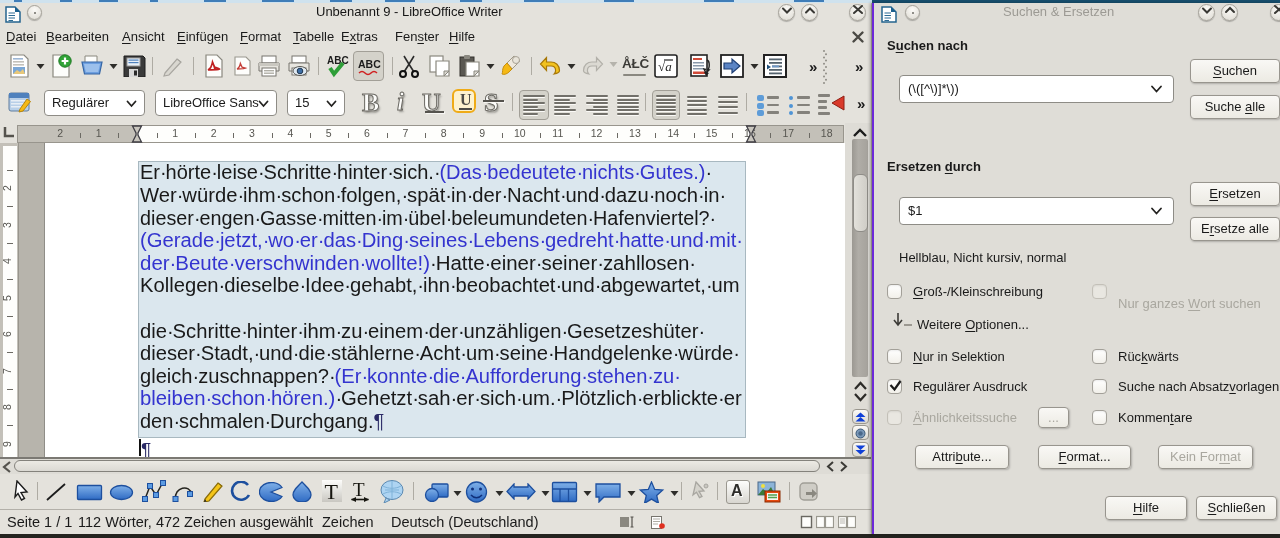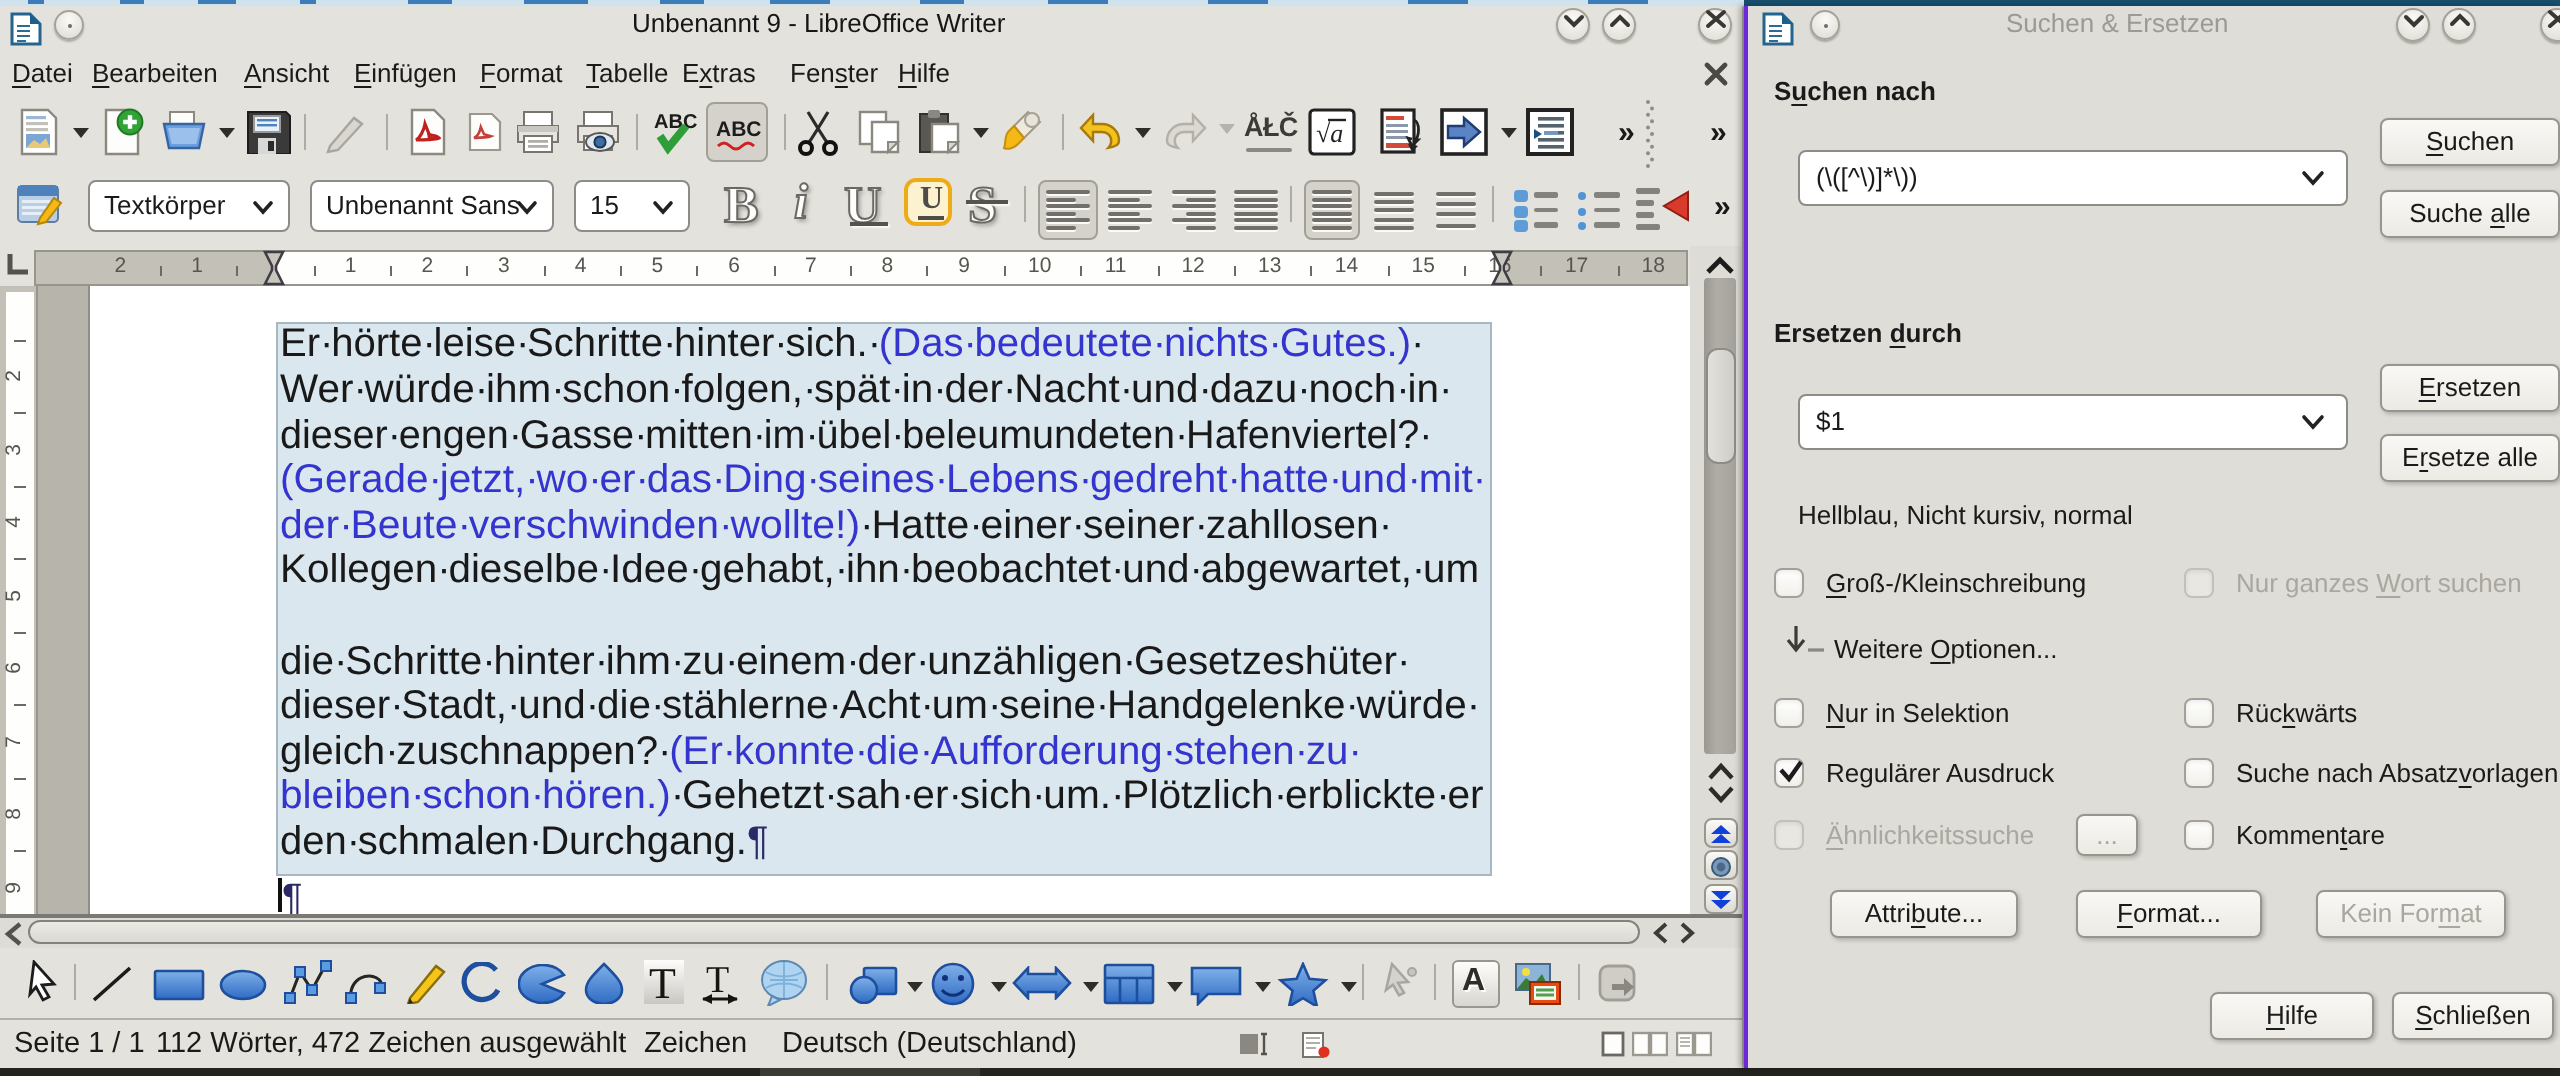--- a/index.html
+++ b/index.html
@@ -234,24 +234,24 @@
     </svg>
 <div class="tx" style="left:855px;top:55px;font-size:15px;font-weight:bold">»</div>
 <svg class="icon " style="left:8px;top:88px" width="24" height="23" viewBox="0 0 24 23">
       <rect x="1" y="2" width="20" height="18" rx="2" fill="#b8cfe8" stroke="#5f7d9e"></rect>
       <rect x="1" y="2" width="20" height="5" fill="#4f81bd"></rect>
       <rect x="3" y="9" width="14" height="1.5" fill="#e8eef5"></rect>
       <rect x="3" y="12" width="14" height="1.5" fill="#e8eef5"></rect>
       <rect x="3" y="15" width="10" height="1.5" fill="#e8eef5"></rect>
       <path d="M12 18L19 8l3.5 2.5L15 20l-4 1z" fill="#f5b915" stroke="#b8860b"></path>
     </svg>
-<div class="combo" style="left:44px;top:87px;width:101px;height:26px"></div><div class="tx" style="left:52px;top:92px;font-size:13px">Textkörper</div><svg class="icon" style="left:125px;top:96px" width="13" height="9" viewBox="0 0 13 9">
+<div class="combo" style="left:44px;top:87px;width:101px;height:26px"></div><div class="tx" style="left:52px;top:92px;font-size:13px">Regulärer</div><svg class="icon" style="left:125px;top:96px" width="13" height="9" viewBox="0 0 13 9">
       <path d="M2.5 2.5l4 4.5 4-4.5" stroke="#232220" stroke-width="1.8" fill="none" stroke-linecap="round"></path>
     </svg>
-<div class="combo" style="left:155px;top:87px;width:122px;height:26px"></div><div class="tx" style="left:163px;top:92px;font-size:13px">Unbenannt Sans</div><svg class="icon" style="left:257px;top:96px" width="13" height="9" viewBox="0 0 13 9">
+<div class="combo" style="left:155px;top:87px;width:122px;height:26px"></div><div class="tx" style="left:163px;top:92px;font-size:13px">LibreOffice Sans</div><svg class="icon" style="left:257px;top:96px" width="13" height="9" viewBox="0 0 13 9">
       <path d="M2.5 2.5l4 4.5 4-4.5" stroke="#232220" stroke-width="1.8" fill="none" stroke-linecap="round"></path>
     </svg>
 <div class="combo" style="left:287px;top:87px;width:58px;height:26px"></div><div class="tx" style="left:295px;top:92px;font-size:13px">15</div><svg class="icon" style="left:325px;top:96px" width="13" height="9" viewBox="0 0 13 9">
       <path d="M2.5 2.5l4 4.5 4-4.5" stroke="#232220" stroke-width="1.8" fill="none" stroke-linecap="round"></path>
     </svg>
 <div class="tx" style="left:362px;top:85px;font-size:26px;font-weight:bold;font-family:Liberation Serif,serif;color:#fdfdfb;-webkit-text-stroke:1px #6b6963;text-shadow:1.3px 1.6px 2px rgba(40,40,36,.42)">B</div>
 <div class="tx" style="left:397px;top:85px;font-size:25px;font-weight:bold;font-style:italic;font-family:Liberation Serif,serif;color:#fdfdfb;-webkit-text-stroke:1px #6b6963;text-shadow:1.3px 1.6px 2px rgba(40,40,36,.42)">i</div>
 <div class="tx" style="left:422px;top:85px;font-size:26px;font-weight:bold;font-family:Liberation Serif,serif;color:#fdfdfb;-webkit-text-stroke:1px #6b6963;text-shadow:1.3px 1.6px 2px rgba(40,40,36,.42)">U</div>
 <div class="ab" style="left:425px;top:108px;width:19px;height:2.4px;background:#55534e;box-shadow:1px 1px 1px #fbfaf7"></div>
 <div class="ab" style="left:452px;top:86px;width:24px;height:24px;border:2.4px solid #efab17;border-radius:6px;background:#fdf2cf"></div>
@@ -563,21 +563,21 @@
 <div class="tx" style="left:34px;top:200px">$1</div>
 <svg class="icon" style="left:276px;top:204px" width="13" height="9" viewBox="0 0 13 9">
       <path d="M2 1.5l4.5 5 4.5-5" stroke="#232220" stroke-width="1.8" fill="none" stroke-linecap="round"></path>
     </svg>
 <div class="btn " style="left:316px;top:179px;width:90px;height:24px;line-height:22px"><u>E</u>rsetzen</div>
 <div class="btn " style="left:316px;top:214px;width:90px;height:24px;line-height:22px">E<u>r</u>setze alle</div>
 <div class="tx" style="left:25px;top:247px">Hellblau, Nicht kursiv, normal</div>
 <div class="cb" style="left:13px;top:281px"></div>
 <div class="tx" style="left:39px;top:281px"><u>G</u>roß-/Kleinschreibung</div>
 <div class="cb cbd" style="left:218px;top:281px"></div>
-<div class="tx dis" style="left:244px;top:281px">Nur ganzes <u>W</u>ort suchen</div>
+<div class="tx dis" style="left:244px;top:293px">Nur ganzes <u>W</u>ort suchen</div>
 <svg class="icon" style="left:18px;top:309px" width="22" height="20" viewBox="0 0 22 20">
       <path d="M6 1v11M2 8l4 5 4-5" stroke="#3c3b37" stroke-width="1.6" fill="none"></path>
       <path d="M12 13h8" stroke="#8a8880" stroke-width="1.6"></path>
     </svg>
 <div class="tx" style="left:43px;top:314px">Weitere <u>O</u>ptionen...</div>
 <div class="cb" style="left:13px;top:346px"></div>
 <div class="tx" style="left:39px;top:346px"><u>N</u>ur in Selektion</div>
 <div class="cb" style="left:218px;top:346px"></div>
 <div class="tx" style="left:244px;top:346px">Rüc<u>k</u>wärts</div>
 <div class="cb" style="left:13px;top:376px"></div>

